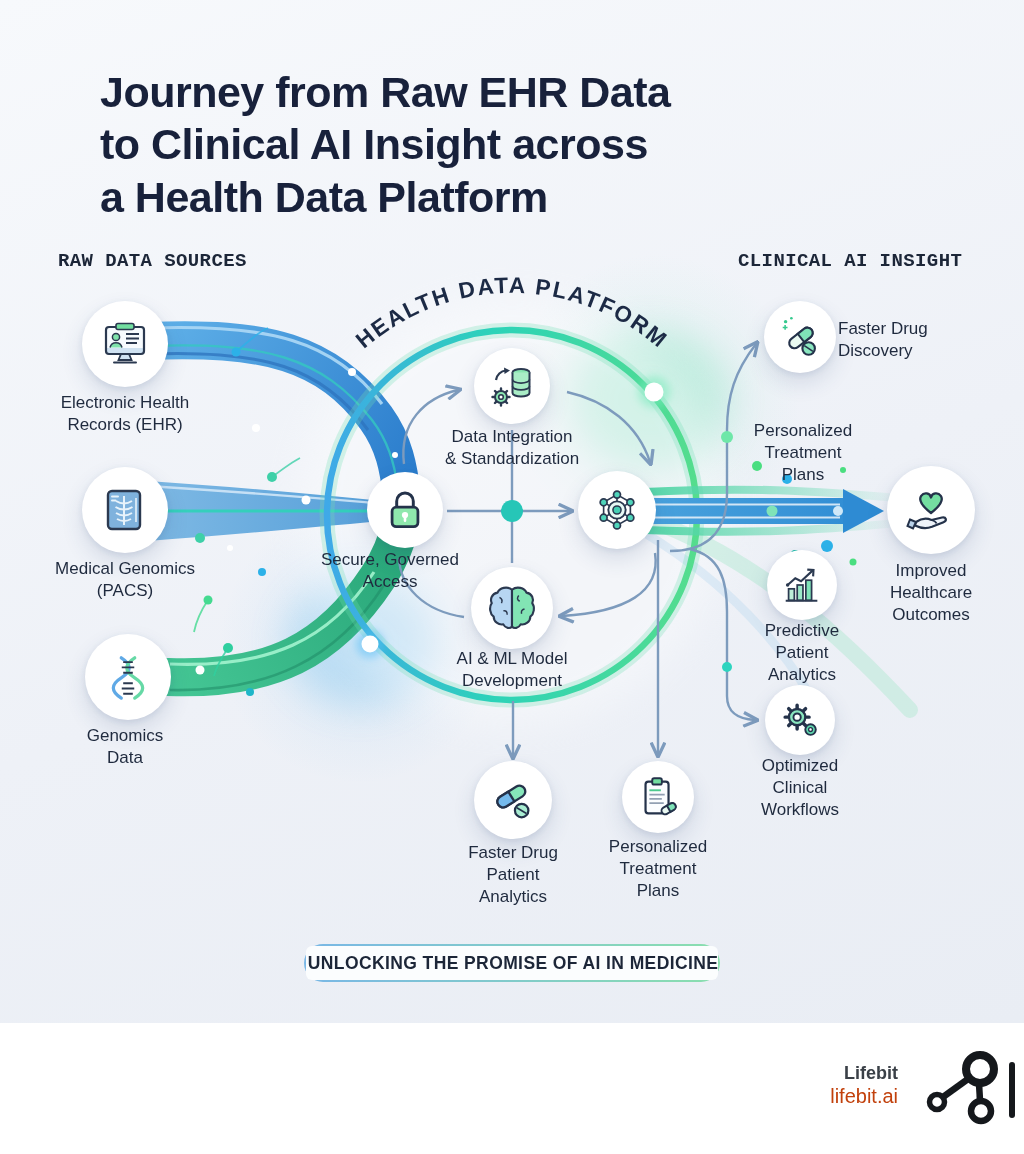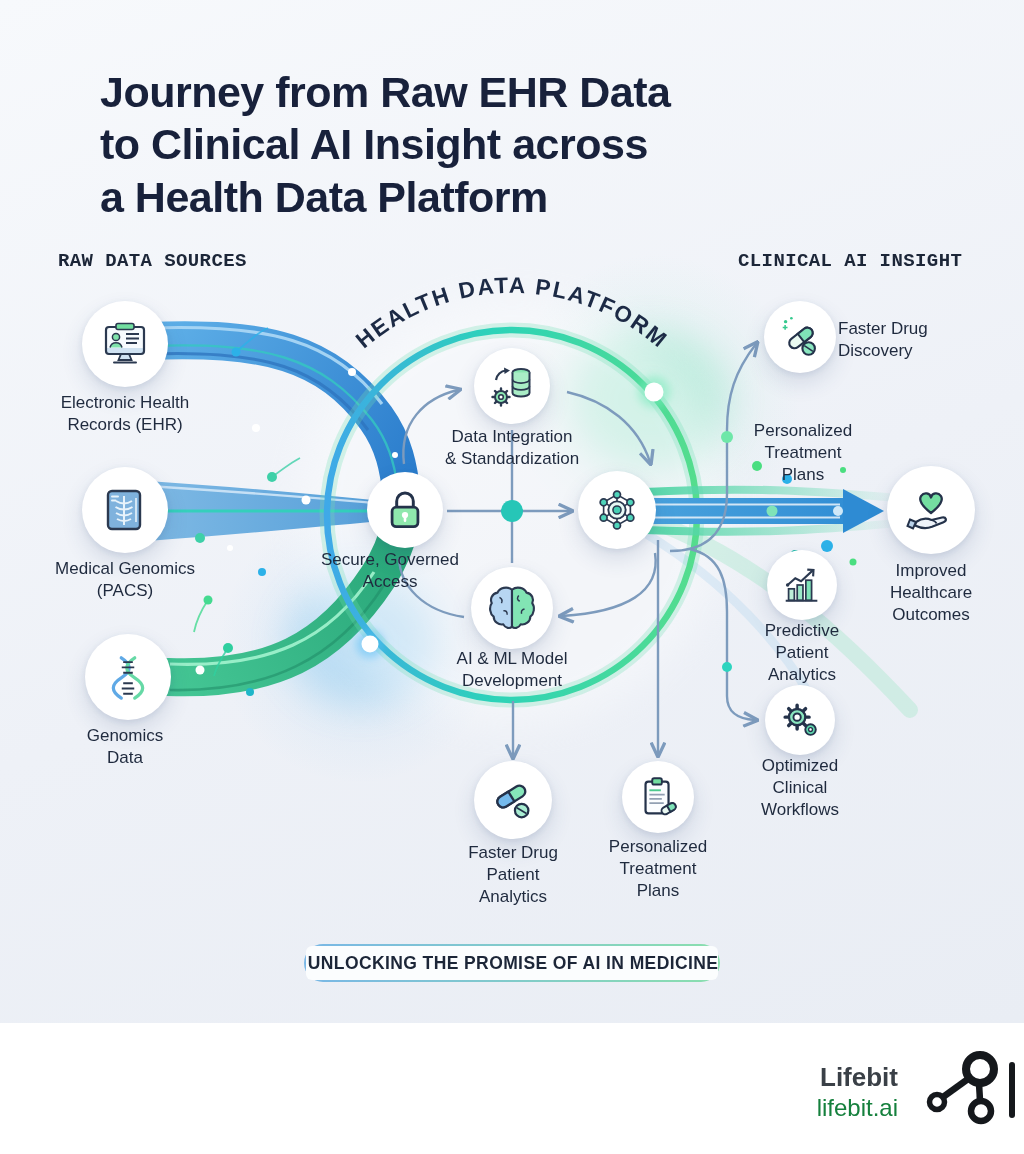--- a/index.html
+++ b/index.html
@@ -20,22 +20,22 @@
   .lbl{position:absolute;text-align:center;color:#1f2a3e;font-size:17px;font-weight:500;line-height:1.3;}
   .lbl span{display:block;}
   .lbl.left{text-align:left;}
   .banner{position:absolute;left:304px;top:944px;width:416px;height:38px;border-radius:22px;
     background:linear-gradient(90deg,#79b7e6,#8adfae);padding:1.6px;box-sizing:border-box;}
   .banner-inner{width:100%;height:100%;border-radius:6px;background:#fbfdfe;
     display:flex;align-items:center;justify-content:flex-end;}
   .banner-inner span{font-size:17.5px;font-weight:bold;color:#1c2638;letter-spacing:.4px;}
   #footer{position:absolute;left:0;top:1023px;width:1024px;height:131px;background:#ffffff;}
   .brandtext{position:absolute;right:126px;top:40px;text-align:right;}
-  .brand{font-size:26px;font-weight:bold;color:#3a4047;line-height:1.15;}
-  .domain{font-size:24px;color:#15803d;line-height:1.25;}
+  .brand{font-size:18px;font-weight:bold;color:#3a4047;line-height:1.15;}
+  .domain{font-size:20px;color:#c2410c;line-height:1.25;}
   .logo{position:absolute;left:920px;top:24px;}
 </style>
 </head>
 <body>
 
 <div id="canvas">
 
   <svg id="bg" width="1024" height="1024" viewBox="0 0 1024 1024">
     <defs>
       <filter id="b18" x="-60%" y="-60%" width="220%" height="220%">

